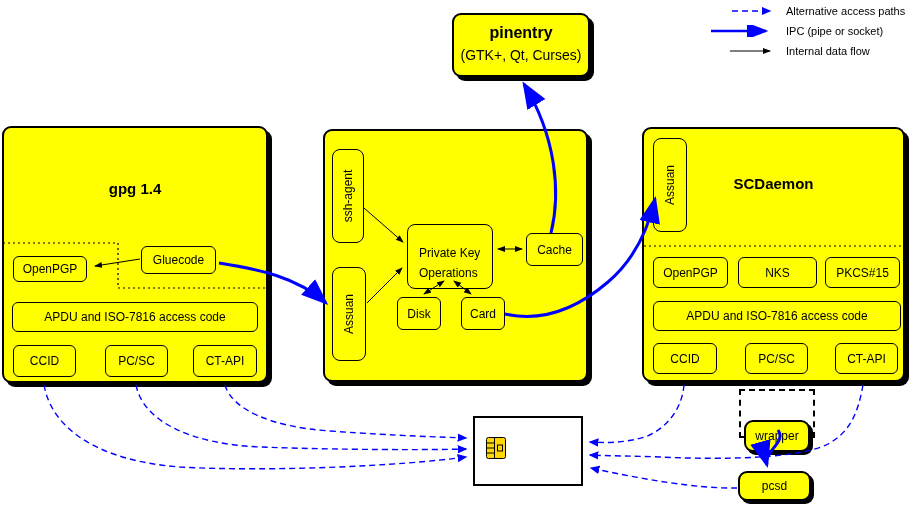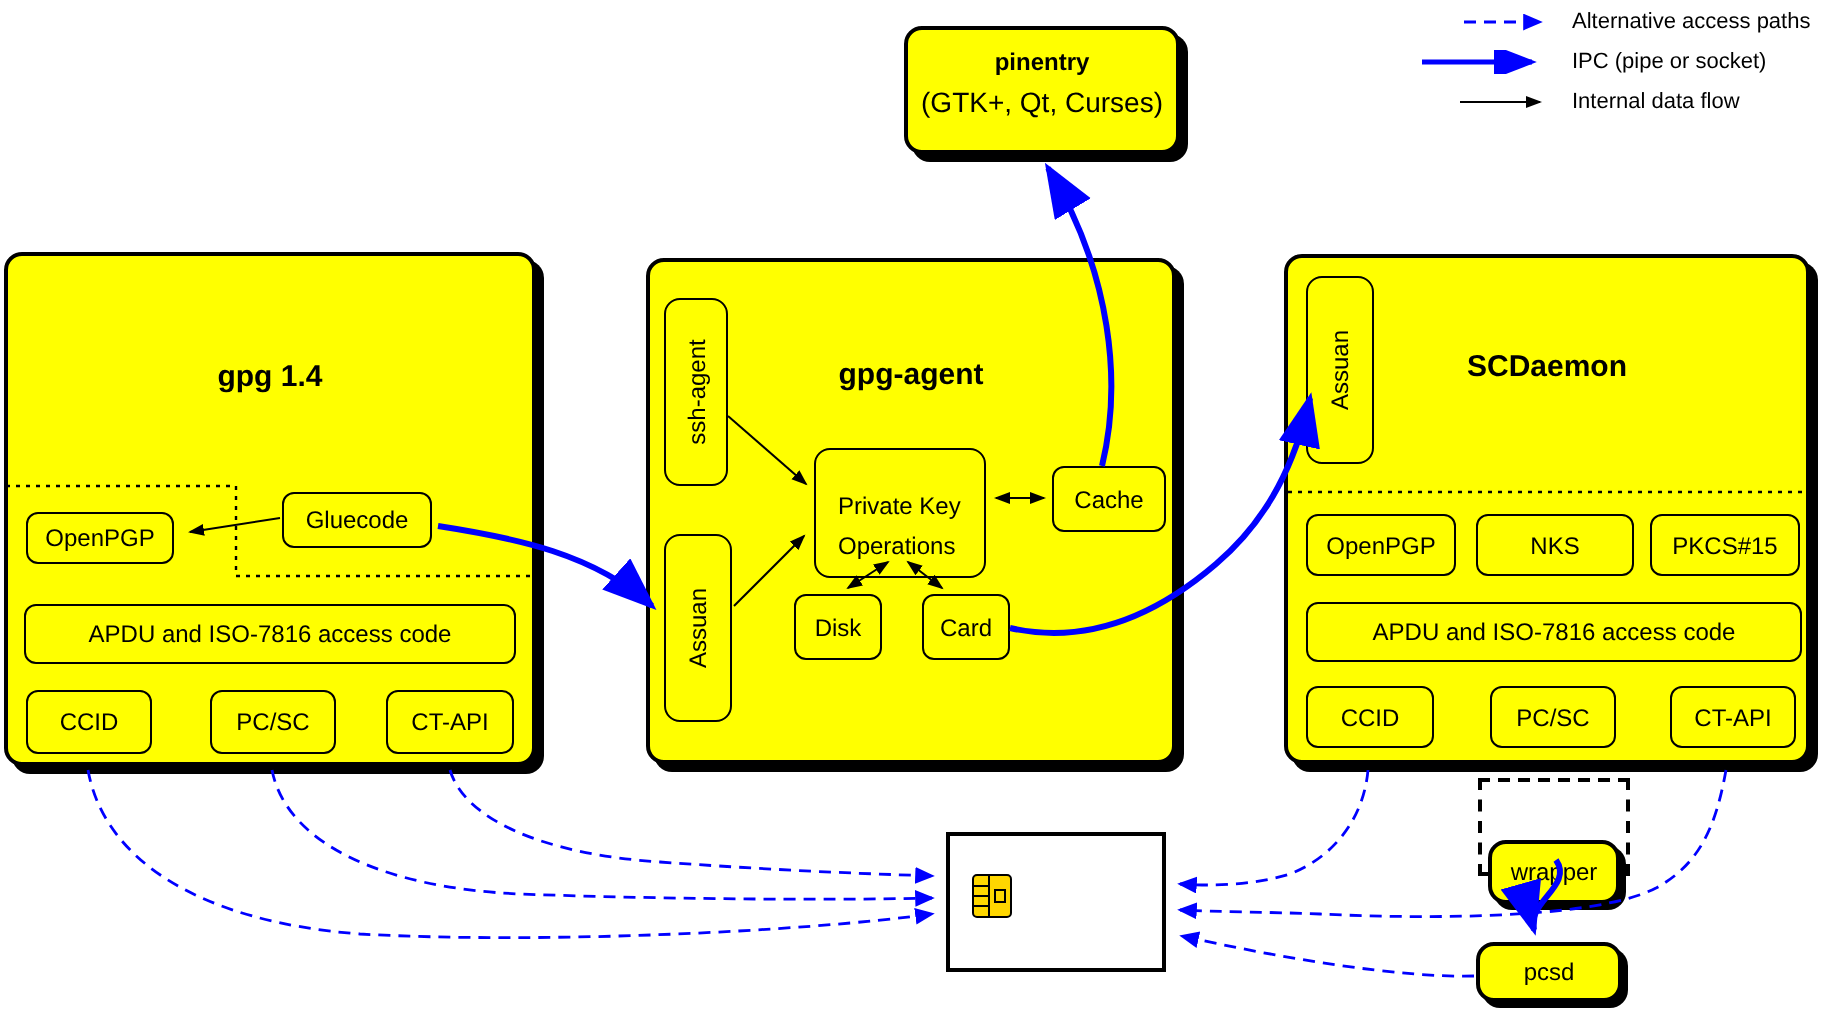--- a/index.html
+++ b/index.html
@@ -9,21 +9,21 @@
           box-shadow:4px 4px 0 #000;}
   .smbox{position:absolute;background:#ffff00;border:1px solid #000;border-radius:6px;
          display:flex;align-items:center;justify-content:center;font-size:12px;}
   .vbox{position:absolute;background:#ffff00;border:1px solid #000;border-radius:8px;
         display:flex;align-items:center;justify-content:center;}
   .vbox span{transform:rotate(-90deg);white-space:nowrap;font-size:12px;}
   .title{position:absolute;left:0;right:0;text-align:center;font-weight:bold;font-size:15px;}
   .shadowbox{position:absolute;background:#ffff00;border:2px solid #000;border-radius:9px;
              box-shadow:3px 3px 0 #000;display:flex;align-items:center;justify-content:center;
              font-size:12px;}
-  .pin-title{font-weight:bold;font-size:12px;text-align:center;margin-top:9px;}
+  .pin-title{font-weight:bold;font-size:16px;text-align:center;margin-top:9px;}
   .pin-sub{font-size:14px;text-align:center;margin-top:5px;}
   .legend{position:absolute;left:710px;top:1px;}
   .legend .lrow{display:flex;align-items:center;height:20px;}
   .legend .lrow span{font-size:11px;margin-left:8px;white-space:nowrap;}
   .dashedrect{position:absolute;border:2px dashed #000;background:transparent;}
   .card{position:absolute;background:#fff;border:2px solid #000;}
   svg.overlay{position:absolute;left:0;top:0;pointer-events:none;}
   .pko{position:absolute;background:#ffff00;border:1px solid #000;border-radius:8px;
        font-size:12px;padding:18px 0 0 11px;line-height:20px;}
 </style>
@@ -74,21 +74,20 @@
       </div>
     <div class="smbox" style="left:101px;top:217px;width:61px;height:30px;">
       <span>PC/SC</span>
       </div>
     <div class="smbox" style="left:189px;top:217px;width:62px;height:30px;">
       <span>CT-API</span>
       </div>
   </div>
 
   <div class="bigbox" style="left:323px;top:129px;width:261px;height:249px;">
-    <div class="title" style="top:48px;">gpg-agent</div>
     <div class="vbox" style="left:7px;top:18px;width:30px;height:92px;">
       <span>ssh-agent</span>
       </div>
     <div class="vbox" style="left:7px;top:136px;width:32px;height:92px;">
       <span>Assuan</span>
       </div>
     <div class="pko" style="left:82px;top:93px;width:73px;height:45px;">
       <div>Private Key</div>
       <div>Operations</div>
     </div>

